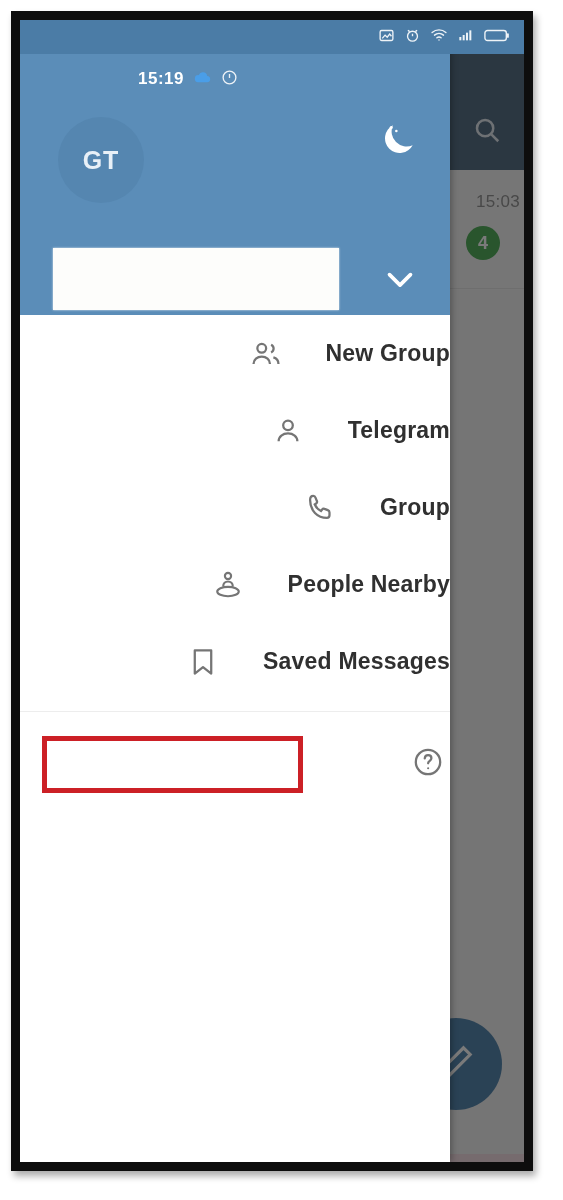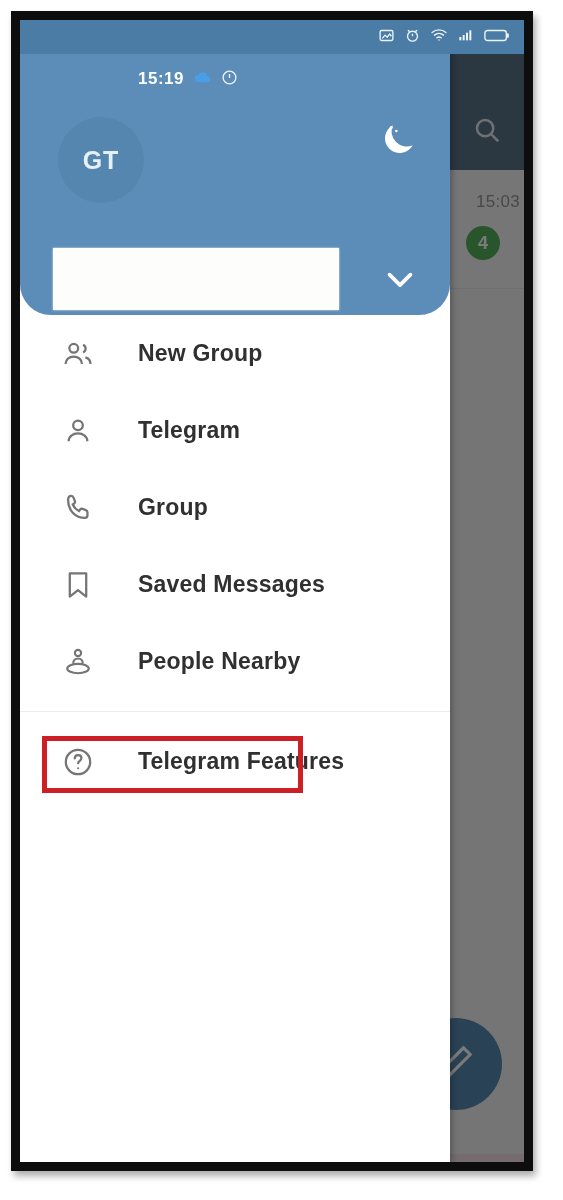--- a/index.html
+++ b/index.html
@@ -157,21 +157,20 @@
     width: 430px; height: 1142px;
     background: #ffffff;
     z-index: 30;
     box-shadow: 2px 0 6px rgba(0,0,0,0.28);
   }
   .drawer-header {
     position: absolute;
     left: 0; top: 0;
     width: 430px; height: 295px;
     background: #5b8db8;
-    border-radius: 31px;
   }
   .avatar {
     position: absolute;
     left: 38px; top: 97px;
     width: 86px; height: 86px;
     border-radius: 50%;
     background: #5586b0;
     display: flex;
     align-items: center;
     justify-content: center;
@@ -208,20 +207,21 @@
     left: 0; top: 295px;
     width: 430px;
   }
   .menu-item {
     position: relative;
     height: 77px;
     display: flex;
     align-items: center;
     padding-left: 36px;
     box-sizing: border-box;
+    justify-content: flex-end;
   }
   .menu-icon {
     width: 44px;
     height: 44px;
     flex: 0 0 44px;
     color: #757575;
     display: flex;
     align-items: center;
     justify-content: center;
   }
@@ -333,51 +333,50 @@
             <span class="menu-icon">
               <svg width="34" height="34" viewBox="0 0 24 24" fill="none" stroke="currentColor" stroke-width="1.6">
                 <path d="M7.3 3.5c.8 0 1.3.5 1.6 1.3l.9 2.3c.3.7.1 1.3-.5 1.7l-1 .7c.9 2 2.4 3.6 4.4 4.6l.8-1c.4-.6 1-.8 1.7-.5l2.3.9c.8.3 1.2.9 1.2 1.7v2c0 1-.8 1.8-1.8 1.8C10.2 19 5 13.8 5 6.4c0-1.6.7-2.9 2.3-2.9z"></path>
               </svg>
             </span>
             <span class="menu-label">Group</span>
           </div>
 
           <div class="menu-item">
             <span class="menu-icon">
-              <svg width="34" height="34" viewBox="0 0 24 24" fill="none" stroke="currentColor" stroke-width="1.6" stroke-linejoin="round">
-                <path d="M6.2 3.8h11.6v16.4L12 15.6l-5.8 4.6V3.8z"></path>
-              </svg>
-            </span>
-            <span class="menu-label">Saved Messages</span>
-          </div>
-
-          <div class="menu-item">
-            <span class="menu-icon">
               <svg width="34" height="34" viewBox="0 0 24 24" fill="none" stroke="currentColor" stroke-width="1.5">
                 <circle cx="12" cy="5.6" r="2.2"></circle>
                 <path d="M8.6 13c0-2.1 1.5-3.5 3.4-3.5s3.4 1.4 3.4 3.5"></path>
                 <ellipse cx="12" cy="16.6" rx="7.6" ry="3.3"></ellipse>
               </svg>
             </span>
             <span class="menu-label">People Nearby</span>
           </div>
 
+          <div class="menu-item">
+            <span class="menu-icon">
+              <svg width="34" height="34" viewBox="0 0 24 24" fill="none" stroke="currentColor" stroke-width="1.6" stroke-linejoin="round">
+                <path d="M6.2 3.8h11.6v16.4L12 15.6l-5.8 4.6V3.8z"></path>
+              </svg>
+            </span>
+            <span class="menu-label">Saved Messages</span>
+          </div>
+
 
           <div class="menu-divider"></div>
 
 
           <div class="menu-item">
             <span class="menu-icon">
               <svg width="34" height="34" viewBox="0 0 24 24" fill="none" stroke="currentColor" stroke-width="1.6" stroke-linecap="round">
                 <circle cx="12" cy="12" r="8.6"></circle>
                 <path d="M9.7 9.5c.1-1.4 1.1-2.3 2.4-2.3 1.3 0 2.3.9 2.3 2.1 0 1.9-2.3 1.8-2.3 3.6"></path>
                 <circle cx="12.1" cy="16.4" r="0.75" fill="currentColor" stroke="none"></circle>
               </svg>
             </span>
-            <span class="menu-label">Telegram Features</span>
           </div>
 
         </div>
       </div>
 
       <div class="annotation-box"></div>
 
       <div class="status-bar">
         <div class="status-left">
           <span class="status-time">15:19</span>

